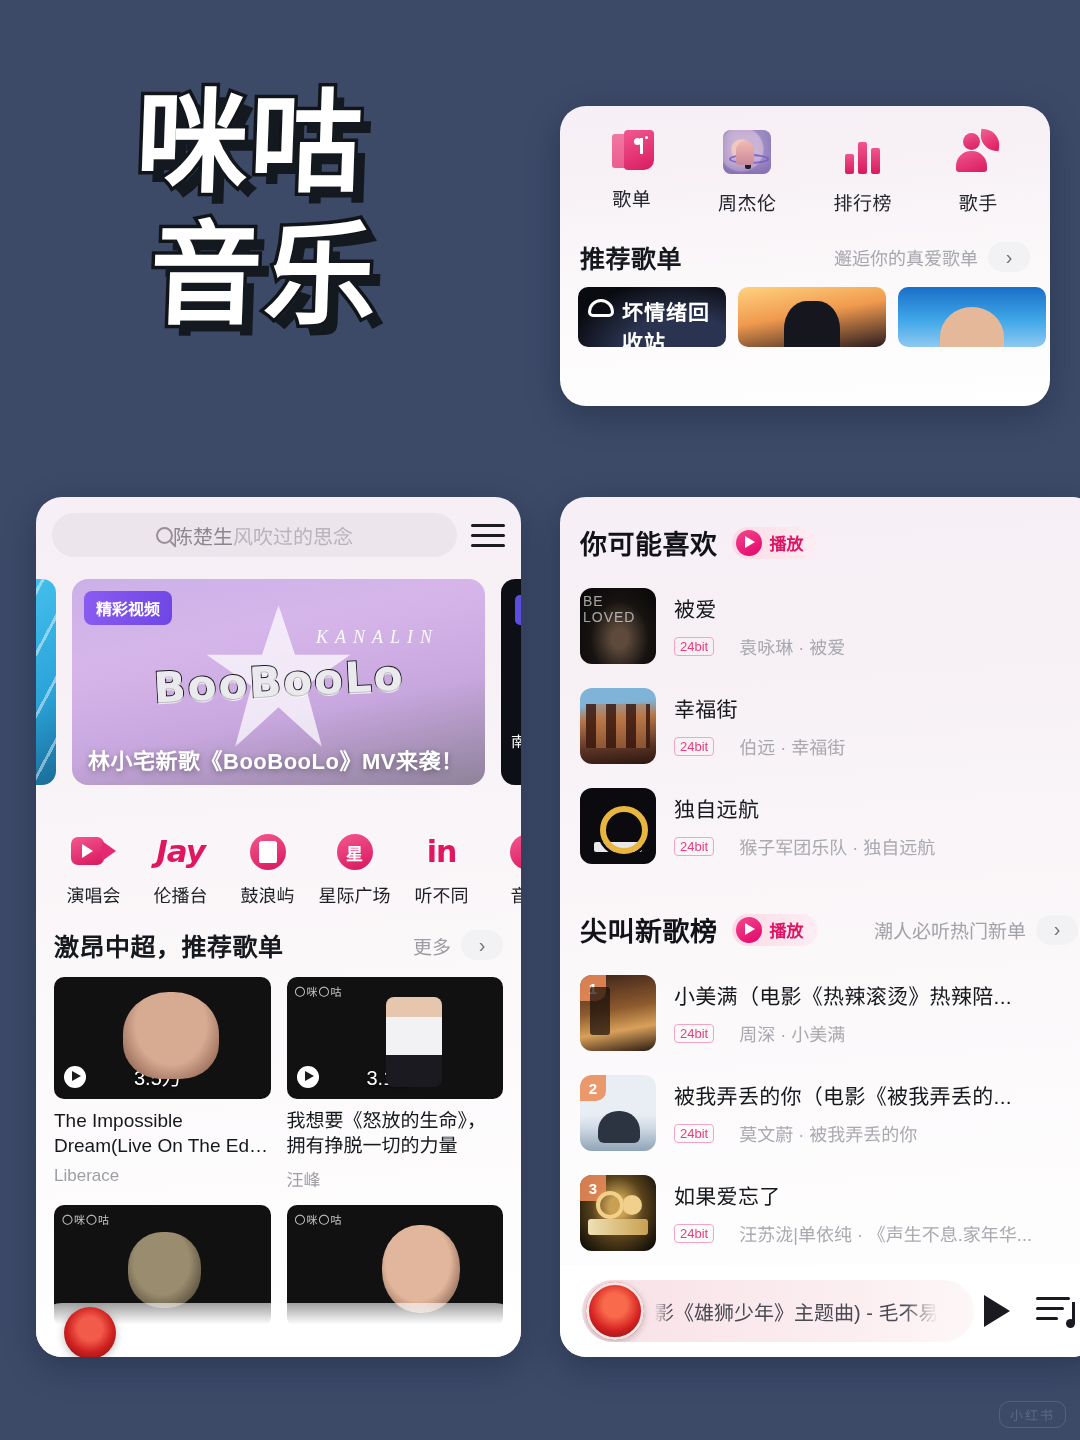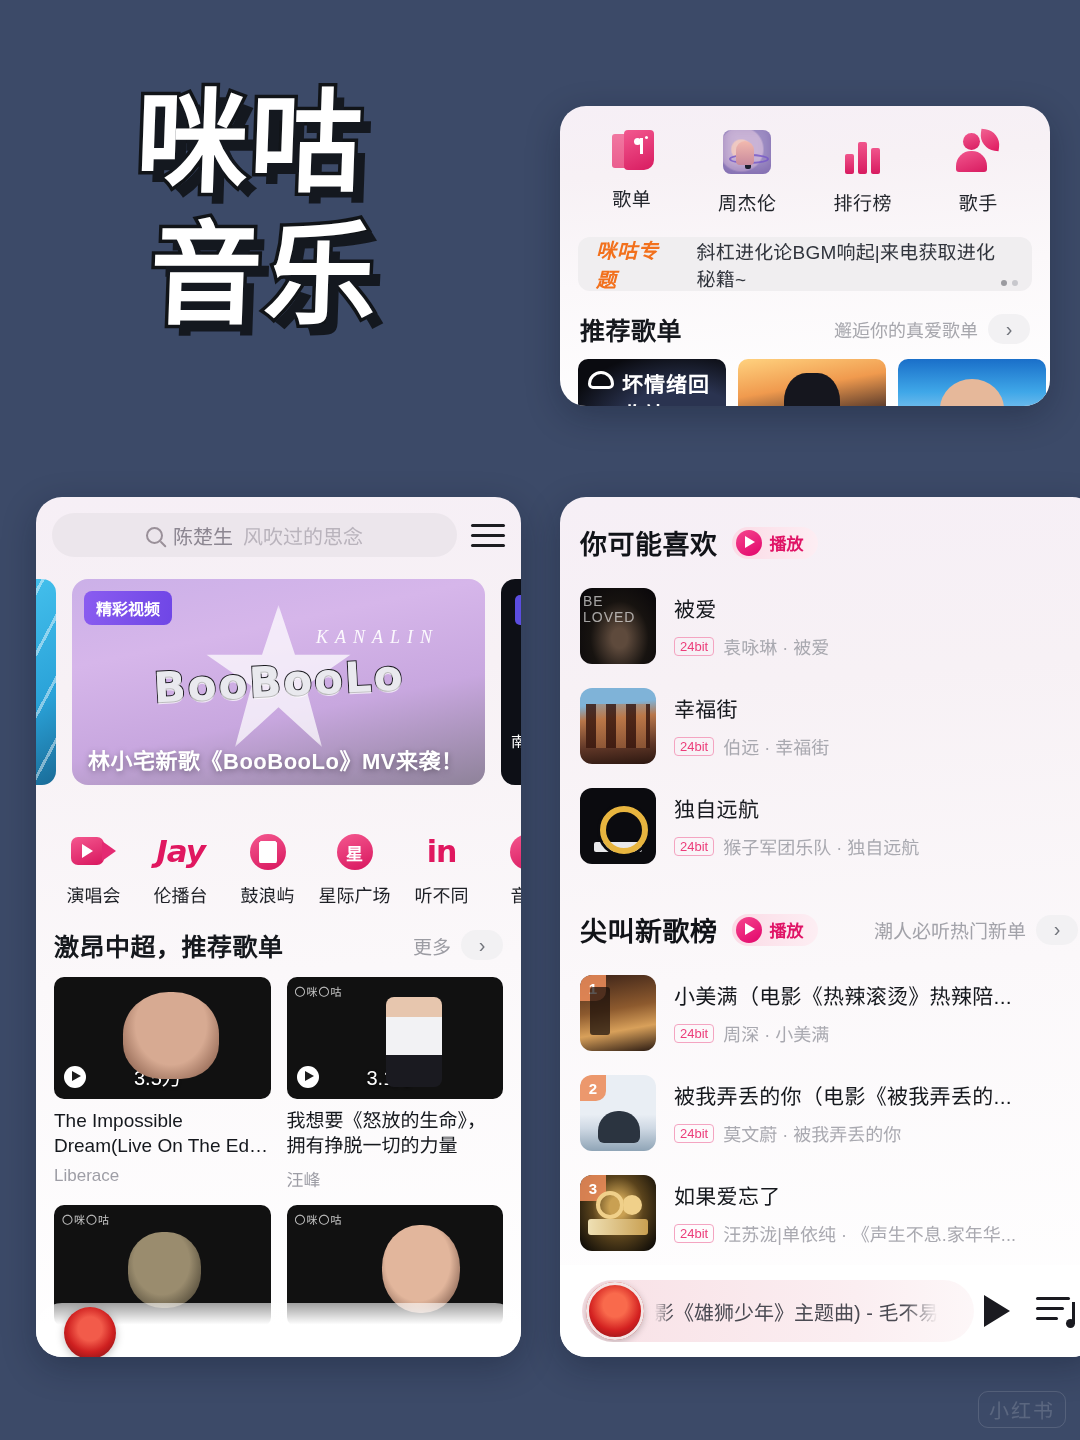--- a/index.html
+++ b/index.html
@@ -110,21 +110,21 @@
   .pl-2 { background: linear-gradient(170deg, #ffd27f 0%, #f09a4e 45%, #2a1c20 100%); }
   .pl-2:after{ content:""; position:absolute; left:46px; top:14px; width:56px;height:70px;border-radius:40% 40% 0 0;background:#15161e;}
   .pl-3 { background: linear-gradient(180deg, #1a6fc9 0%, #3fa7e8 55%, #8ec9f0 100%); }
   .pl-3:after{ content:""; position:absolute; left:42px; top:20px; width:64px;height:60px;border-radius:50% 50% 30% 30%;background:#e6b89a;}
 
   
   #cardB { left: 36px; top: 497px; width: 485px; height: 860px; }
   .searchrow { display: flex; align-items: center; padding: 16px 16px 0; gap: 14px; }
   .searchbar {
     flex: 1; height: 44px; border-radius: 22px; background: #ece6ec;
-    display: flex; align-items: center; justify-content: center; gap: 10px;
+    display: flex; align-items: center; justify-content: center; 
   }
   .s-mag { width: 17px; height: 17px; border: 2.4px solid #9a9099; border-radius: 50%; position: relative; }
   .s-mag:after { content:""; position:absolute; right:-6px; bottom:-4px; width:8px;height:2.4px;background:#9a9099;
      transform: rotate(45deg); border-radius:2px;}
   .s-q1 { font-size: 20px; color: #8c8691; }
   .s-q2 { font-size: 20px; color: #b9b3bc; }
   .burger { width: 34px; display: flex; flex-direction: column; gap: 7px; }
   .burger i { display: block; height: 3px; background: #1c1c20; border-radius: 2px; }
 
   .hero-wrap { position: relative; padding: 12px 0 0; height: 258px; }
@@ -269,21 +269,21 @@
   .secbar .spacer { flex:1; }
   .secbar .sub { font-size: 19px; color:#a2a2a9;font-family:Liberation Mono, monospace; }
 
   .songlist { padding: 14px 20px 0; }
   .song { display:flex; align-items:center; gap: 18px; padding: 12px 0; }
   .song .cover { width: 76px; height: 76px; border-radius: 12px; flex:none; position:relative; overflow:hidden; }
   .song .meta { flex:1; min-width:0; }
   .song .name {
     font-size: 21px; color:#15181d; white-space:nowrap; overflow:hidden; text-overflow:ellipsis; letter-spacing:.3px;
   }
-  .song .sub2 { margin-top: 10px; display:flex; align-items:center; gap: 9px; }
+  .song .sub2 { margin-top: 10px; display:flex; align-items:center; gap: 25px; }
   .bit {
     font-size: 13px; color:#ec3d7a; border:1px solid #f4a4c1; border-radius:4px; padding: 1px 5px; flex:none;
   }
   .song .artist {
     font-size: 18px; color:#a9a9b0; white-space:nowrap; overflow:hidden; text-overflow:ellipsis;
   }
   .rankbadge {
     position:absolute; left:0; top:0; width: 26px; height: 26px;
     background: rgba(236,140,90,.88); color:#fff; font-size:15px; font-weight:700;
     display:flex; align-items:center; justify-content:center; border-radius: 10px 0 10px 0;
@@ -332,21 +332,21 @@
   .minibar .queue i:nth-child(1){ top:3px; width:34px;}
   .minibar .queue i:nth-child(2){ top:13px; width:28px;}
   .minibar .queue i:nth-child(3){ top:23px; width:22px;}
   .minibar .queue .nt { position:absolute; right:1px; bottom:0px; width:9px;height:9px;border-radius:50%;background:#1a1a20;}
   .minibar .queue .nt:after{ content:""; position:absolute; right:0px; bottom:4px; width:3px;height:22px;background:#1a1a20;}
 
   .edgeslivers { position:absolute; right:0; top:0; bottom:0; width: 7px; }
   .edgeslivers div { position:absolute; right:0; width:7px; border-radius:3px 0 0 3px;}
 
   .watermark {
-    position:absolute; right: 14px; bottom: 12px; font-size: 20px; letter-spacing: 2px;
+    position:absolute; right: 14px; bottom: 12px; font-size: 13px; letter-spacing: 2px;
     color: rgba(255,255,255,.16); border: 1px solid rgba(255,255,255,.13);
     border-radius: 10px; padding: 3px 10px;
   }
 </style>
 </head>
 <body>
 
 <div class="stage">
 
   <div class="poster-title">
@@ -385,28 +385,20 @@
       <div class="navitem">
         <div class="navicon ic-singer">
           <div class="leaf"></div>
             <div class="head"></div>
             <div class="body"></div>
         </div>
         <div class="navlabel">歌手</div>
       </div>
     </div>
 
-    <div class="banner">
-      <span class="banner-tag">咪咕专题</span>
-      <span class="banner-txt">斜杠进化论BGM响起|来电获取进化秘籍~</span>
-      <span class="banner-dots">
-        <i class="on"></i>
-          <i></i>
-      </span>
-    </div>
 
     <div class="sechead">
       <h2>推荐歌单</h2>
       <span class="spacer"></span>
       <span class="sub">邂逅你的真爱歌单</span>
       <span class="chev">›</span>
     </div>
 
     <div class="pl-row">
       <div class="pl-card pl-1">

